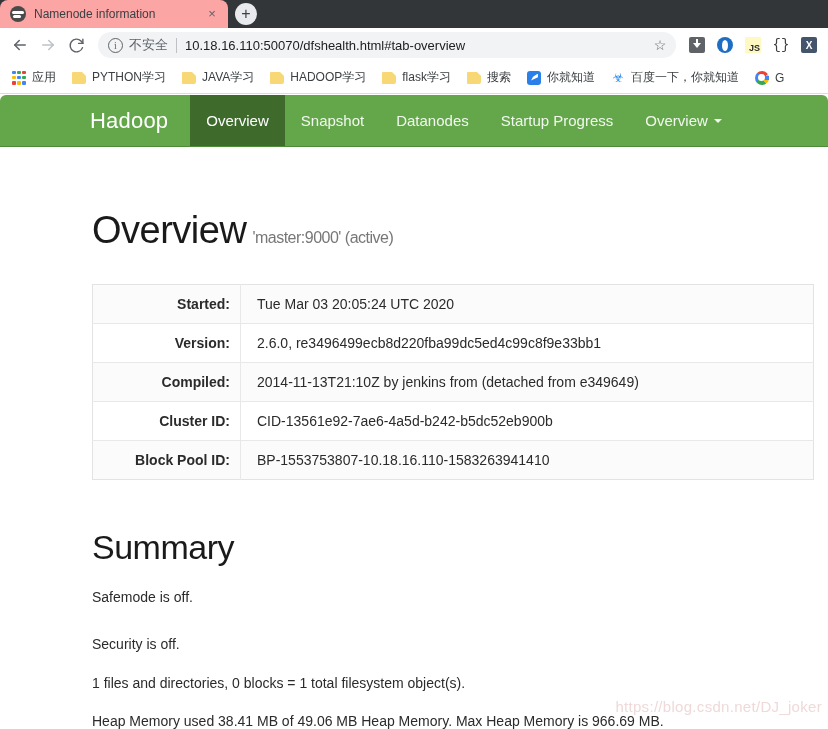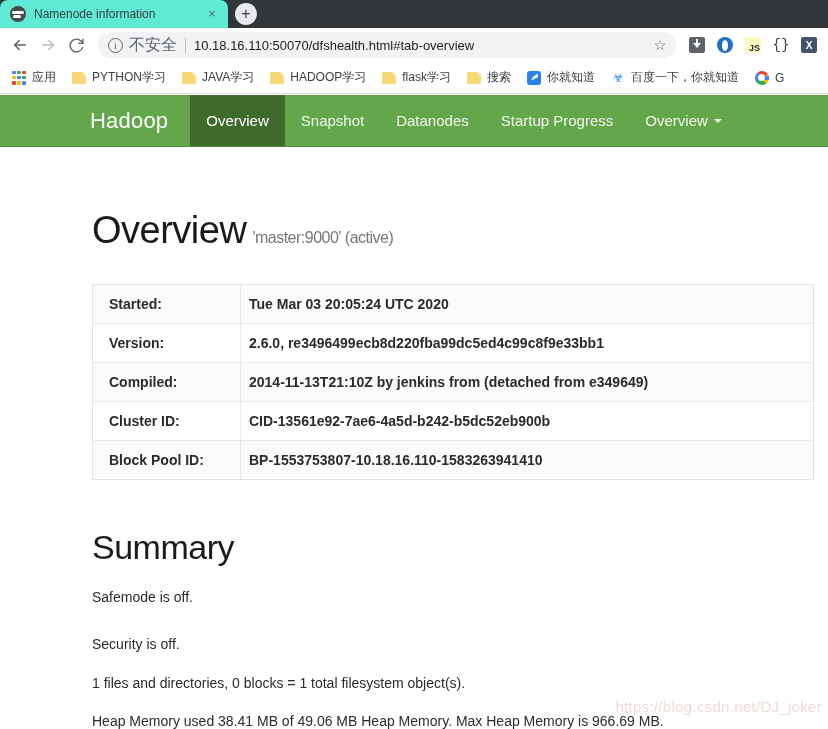--- a/index.html
+++ b/index.html
@@ -12,21 +12,21 @@
 
   
   .browser { width: 828px; height: 729px; position: relative; background:#fff; }
 
   .tabstrip {
     height: 28px; background: #323639;
     display: flex; align-items: flex-end; position: relative;
   }
   .tab {
     height: 28px; width: 228px;
-    background: #5eead4;
+    background: #fca5a5;
     border-radius: 8px 8px 0 0;
     display: flex; align-items: center;
     padding: 0 8px 0 10px;
     position: relative;
   }
   .tab-favicon {
     width: 16px; height: 16px; flex: 0 0 16px;
     border-radius: 50%;
     background: #4a4a4a;
     position: relative;
@@ -83,21 +83,21 @@
     padding: 0 4px 0 10px;
     min-width: 0;
   }
   .info-icon {
     width: 15px; height: 15px; flex: 0 0 15px;
     border: 1.3px solid #5f6368; border-radius: 50%;
     color: #5f6368; font-size: 10px; line-height: 13px;
     text-align: center; font-family: "Liberation Serif", serif;
     margin-right: 6px;
   }
-  .notsecure { font-size: 16px; color: #5f6368; white-space: nowrap; }
+  .notsecure { font-size: 13px; color: #5f6368; white-space: nowrap; }
   .omni-sep {
     width: 1px; height: 15px; background: #bdc1c6; margin: 0 8px; flex: 0 0 1px;
   }
   .url {
     font-size: 13px; color: #202124; white-space: nowrap;
     overflow: hidden; text-overflow: ellipsis; flex: 1 1 auto;
   }
   .star {
     width: 24px; flex: 0 0 24px; text-align: center;
     font-size: 14px; color: #5f6368; cursor: pointer;
@@ -197,21 +197,21 @@
     width: 7px; height: 7px; background: #fff; border-radius: 50%;
   }
   .ic-google::before {
     content: ""; position: absolute; right: 0; top: 5px;
     width: 7px; height: 4px; background: #4285f4;
   }
 
   
   .viewport {
     position: absolute; left: 0; top: 95px; right: 0; bottom: 0;
-    background: #fff; overflow: hidden;
+    background: #fff; overflow: hidden; border-radius: 6px;
   }
   .navbar {
     height: 52px; background: #63a74a;
     display: flex; align-items: stretch;
     padding-left: 78px;
     border-bottom: 1px solid #4f8c3a;
   }
   .brand {
     display: flex; align-items: center; padding: 0 22px 0 12px;
     color: #fff; font-size: 22px; font-weight: normal;
@@ -246,30 +246,29 @@
   table.info {
     width: 722px; margin-top: 32px;
     border-collapse: collapse; table-layout: fixed;
     border: 1px solid #e3e3e3;
   }
   table.info tr { border-bottom: 1px solid #e8e8e8; }
   table.info tr:last-child { border-bottom: none; }
   table.info tr:nth-child(odd) { background: #fbfbfb; }
   table.info tr:nth-child(even) { background: #fff; }
   table.info th {
-    width: 148px; text-align: left;
+    width: 148px; text-align: right;
     font-size: 14px; font-weight: bold; color: #2b2b2b;
     padding: 11px 10px 11px 16px;
     border-right: 1px solid #e8e8e8;
     vertical-align: middle;
   }
   table.info td {
-    font-size: 14px; color: #2b2b2b; padding: 11px 8px;
+    font-size: 14px; color: #2b2b2b; padding: 11px 16px;
     vertical-align: middle;
-    font-weight: bold;
   }
 
   h2.summary {
     font-size: 34px; font-weight: normal; color: #1a1a1a;
     margin-top: 48px; letter-spacing: -0.5px;
   }
   p.line {
     font-size: 14px; color: #2b2b2b; margin-top: 22px; line-height: 1.2;
   }
   p.line.first { margin-top: 30px; }

